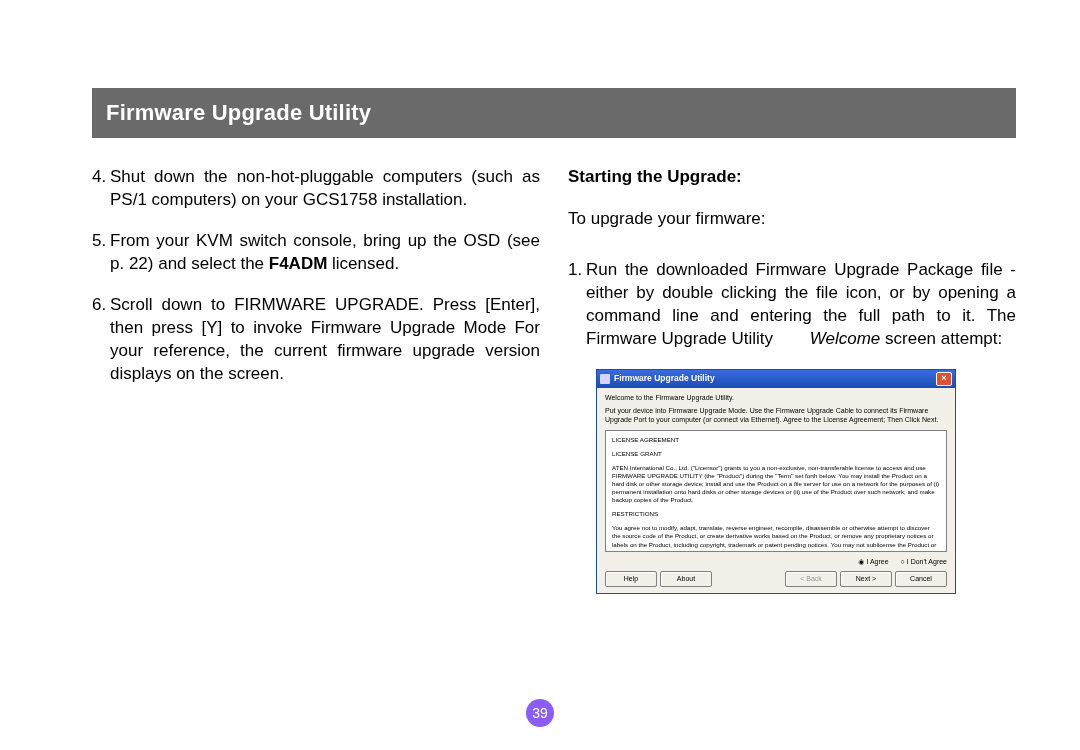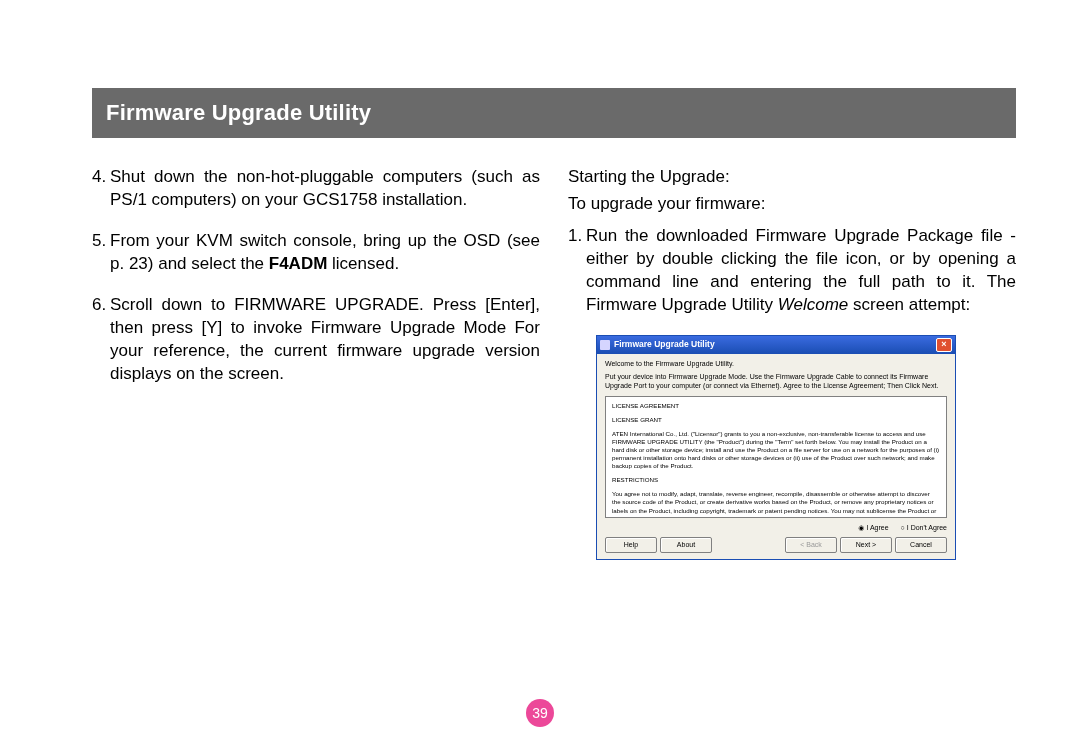--- a/index.html
+++ b/index.html
@@ -42,37 +42,37 @@
     display: flex;
     text-align: justify;
   }
   .item .num {
     flex: 0 0 18px;
   }
   .item .body {
     flex: 1;
   }
   .bold { font-weight: bold; margin-top: 22px; }
-  .italic { font-style: italic; }
+  .italic { font-style: italic; margin-left: 32px; }
   .subhead {
-    font-weight: normal;
-    margin-bottom: 4px;
+    font-weight: bold;
+    margin-bottom: 19px;
   }
   .lead {
-    margin-bottom: 9px;
+    margin-bottom: 28px;
   }
   .page-num {
     position: absolute;
     bottom: 23px;
     left: 50%;
     transform: translateX(-50%);
     width: 28px;
     height: 28px;
     border-radius: 50%;
-    background: #ec4899;
+    background: #8b5cf6;
     color: #fff;
     font-size: 14px;
     display: flex;
     align-items: center;
     justify-content: center;
   }
 
   
   .dialog-wrap {
     margin-top: 16px;
@@ -175,21 +175,21 @@
     <div class="col">
 
       <div class="item">
         <div class="num">4.</div>
         <div class="body">Shut down the non-hot-pluggable computers (such as PS/1 computers) on your GCS1758 installation.</div>
       </div>
 
       <div class="item">
         <div class="num">5.</div>
         <div class="body">
-          <span>From your KVM switch console, bring up the OSD (see p. 23) and select the </span><span class="bold">F4ADM</span><span> licensed.</span>
+          <span>From your KVM switch console, bring up the OSD (see p. 22) and select the </span><span class="bold">F4ADM</span><span> licensed.</span>
         </div>
       </div>
 
       <div class="item">
         <div class="num">6.</div>
         <div class="body">Scroll down to FIRMWARE UPGRADE. Press [Enter], then press [Y] to invoke Firmware Upgrade Mode For your reference, the current firmware upgrade version displays on the screen.</div>
       </div>
     </div>
 
     <div class="col">

